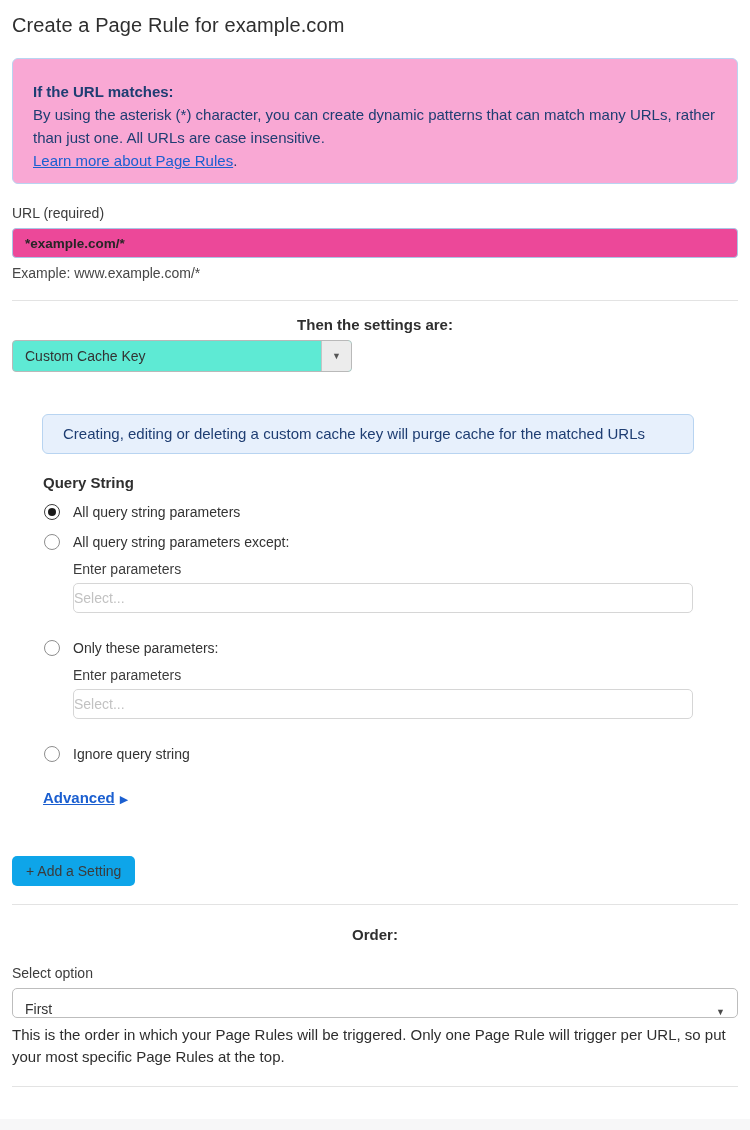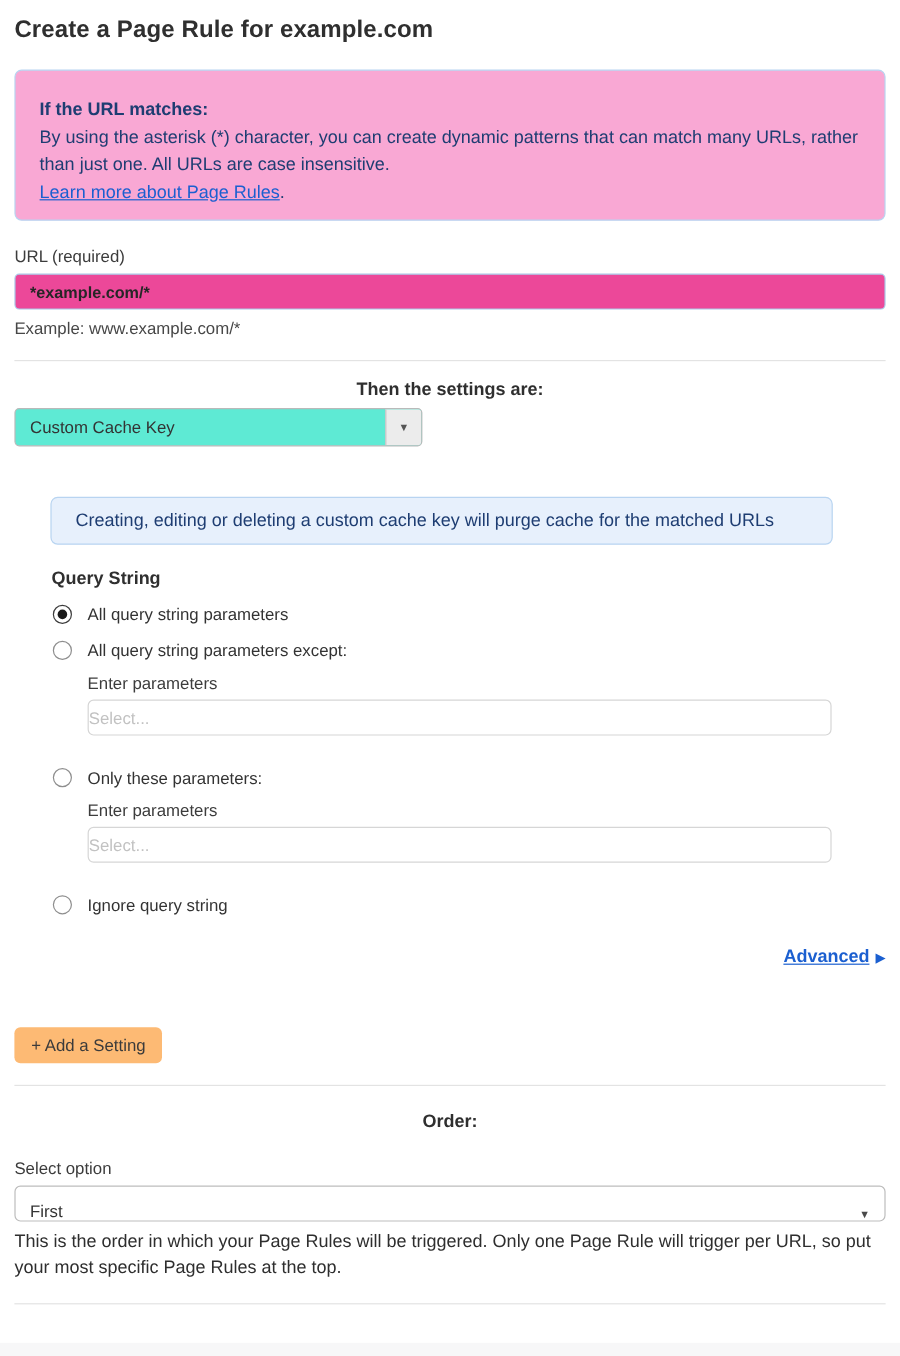--- a/index.html
+++ b/index.html
@@ -1,20 +1,20 @@
 <!DOCTYPE html>
 <html><head>
 <meta charset="utf-8">
 <style>
   * { box-sizing: border-box; }
   html, body { margin: 0; padding: 0; background: #ffffff; }
   body { font-family: "Liberation Sans", sans-serif; color: #303030; }
   .page { width: 750px; height: 1130px; position: relative; padding: 12px 12px 0; overflow: hidden; background: #fff; }
 
-  .page-title { font-size: 20px; font-weight: bold; color: #2f2f2f; line-height: 26px; margin: 0; letter-spacing: .1px; }
+  .page-title { font-size: 20px; font-weight: normal; color: #2f2f2f; line-height: 26px; margin: 0; letter-spacing: .1px; }
 
   .info-box {
     margin-top: 20px; background: #f9a8d4; border: 1px solid #b8d4f1; border-radius: 6px;
     padding: 21px 20px 11px; color: #1e3d72; font-size: 15px; line-height: 23px;
   }
   .info-box .info-heading { font-weight: bold; }
   .info-box a { color: #1b5fd0; text-decoration: underline; cursor: pointer; }
 
   .field-label { font-size: 14px; color: #3c3c3c; margin-top: 20px; line-height: 18px; }
 
@@ -61,28 +61,28 @@
 
   .sub-label { margin: 10px 0 0 61px; font-size: 14px; color: #3c3c3c; }
   .param-input {
     display: block; margin: 6px 0 0 61px; width: 620px; height: 30px;
     border: 1px solid #d6d6d6; border-radius: 5px; padding: 0 0;
     font-family: "Liberation Sans", sans-serif; font-size: 14px; color: #333; outline: none;
   }
   .param-input::placeholder { color: #c2c2c2; }
   .gap-lg { margin-top: 26px !important; }
 
-  .advanced-link { margin: 26px 0 0 31px; font-size: 15px; text-align: right; }
+  .advanced-link { margin: 26px 0 0 31px; font-size: 15px; }
   .advanced-link a { color: #1b5fd0; text-decoration: underline; font-weight: bold; cursor: pointer; }
   .advanced-arrow { color: #1b5fd0; font-size: 11px; margin-left: 5px; text-decoration: none; display: inline-block; }
 
   .btn {
     display: inline-block; border: none; border-radius: 5px; font-family: "Liberation Sans", sans-serif;
     font-size: 14px; line-height: 30px; height: 30px; padding: 0 14px; cursor: pointer; color: #3b3b3b;
-    background: #fdba74;
+    background: #0ea5e9;
   }
   .add-setting-btn { margin-top: 50px; }
 
   .order-heading { margin-top: 20px; }
   .order-select {
     margin-top: 6px; width: 100%; height: 30px; border: 1px solid #bdbdbd; border-radius: 5px;
     background: #fff; display: flex; align-items: flex-end; padding: 0 12px; cursor: pointer;
   }
   .order-select .order-value { flex: 1; font-size: 14px; color: #333; }
   .order-select .plain-arrow { color: #4a4a4a; font-size: 9px; }

